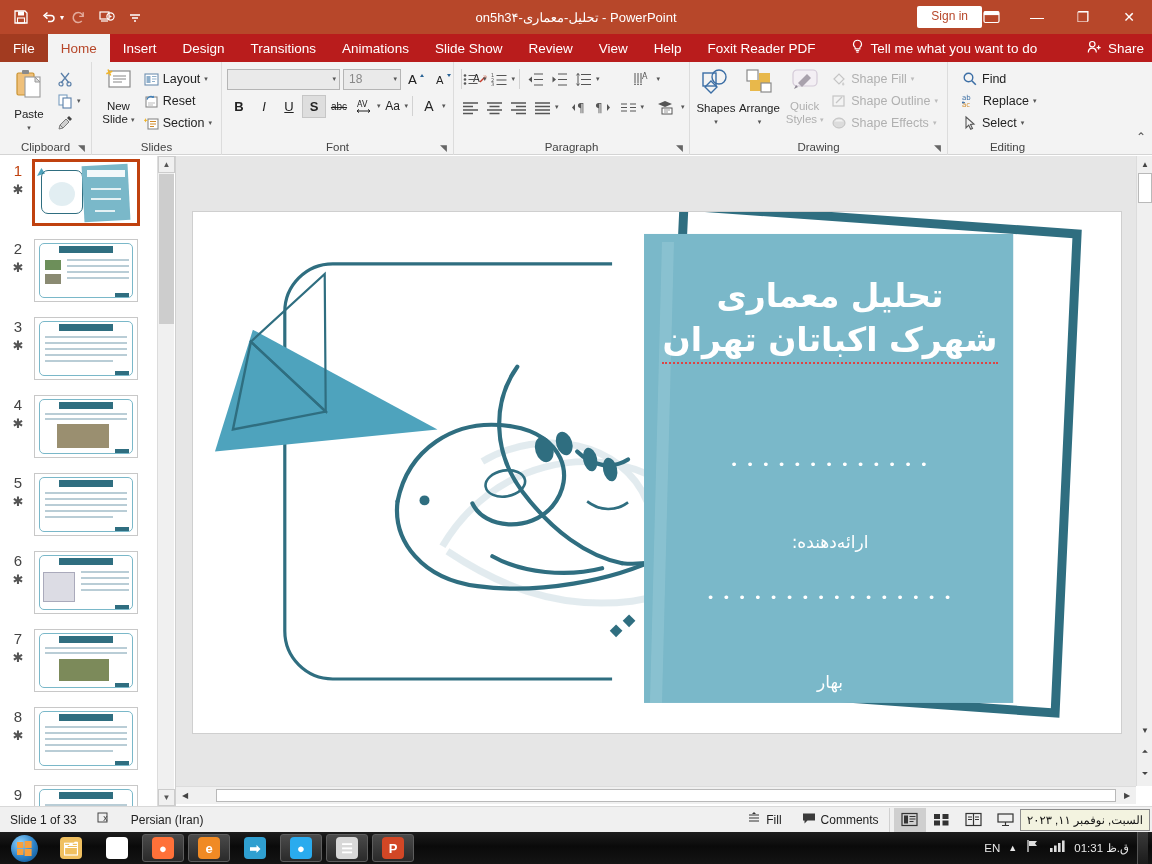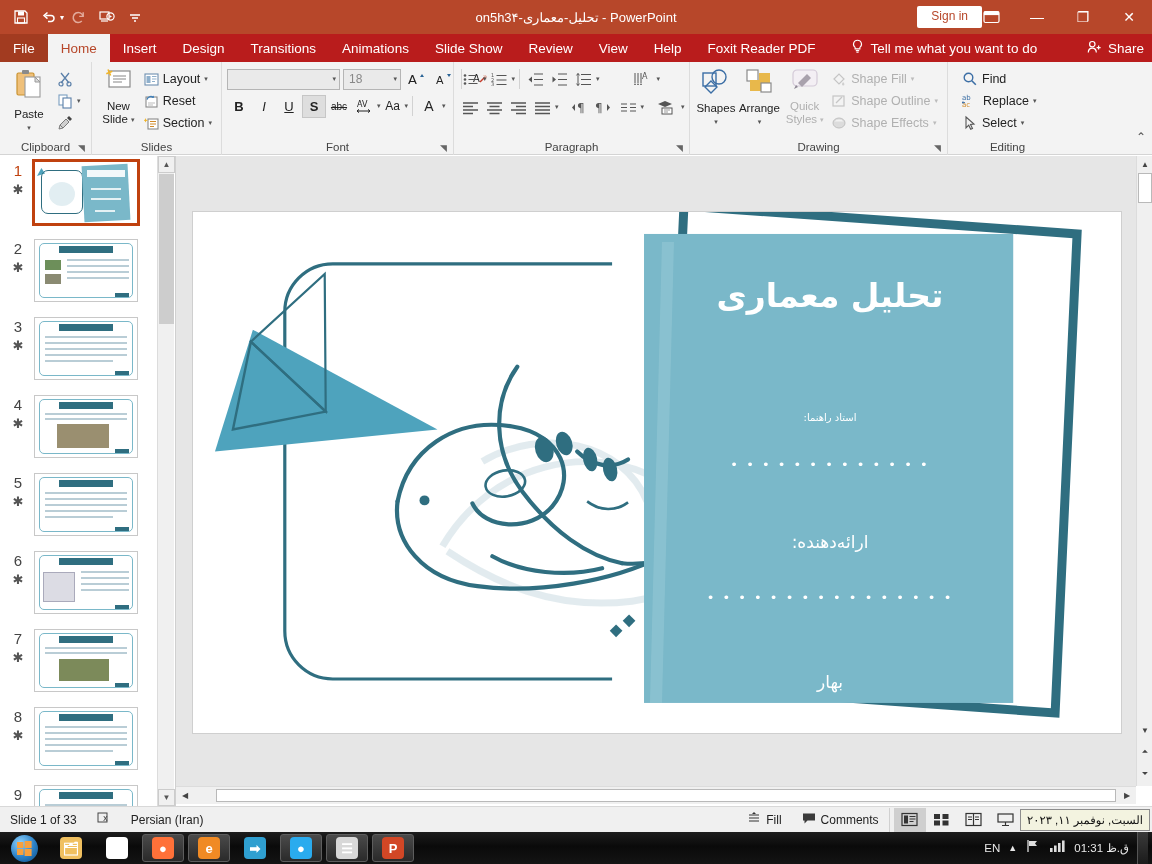--- a/index.html
+++ b/index.html
@@ -889,23 +889,23 @@
         <polygon points="460,2 882,28 866,480 437,466" fill="none" stroke="#2f6e80" stroke-width="0"></polygon>
         <path d="M492 -6 L886 22 L864 502 L470 474 Z" fill="none" stroke="#2f6e80" stroke-width="9"></path>
 
         <rect x="452" y="22" width="370" height="470" fill="#7ab8c9"></rect>
 
         <path d="M470 30 L482 30 L470 492 L458 492 Z" fill="#8fc4d2" opacity="0.75"></path>
       </svg>
 
       <div class="title-fa" style="left:452px; top:62px; width:370px; font-size:33px; line-height:44px;">
         <div>تحلیل معماری</div>
-      </div>
-
-      <div class="title-fa" style="left:452px; top:200px; width:370px; font-size:10px; font-weight:normal;">استاد راهنما:</div>
+        <div style="border-bottom:2px dotted #d44; display:inline-block;">شهرک اکباتان تهران</div>
+      </div>
+
       <div class="title-fa" style="left:452px; top:245px; width:370px; font-size:13px; font-weight:normal; letter-spacing:2px;">• • • • • • • • • • • • •</div>
 
       <div class="title-fa" style="left:452px; top:320px; width:370px; font-size:17px; font-weight:normal;">ارائه‌دهنده:</div>
       <div class="title-fa" style="left:452px; top:378px; width:370px; font-size:13px; font-weight:normal; letter-spacing:2px;">• • • • • • • • • • • • • • • •</div>
 
       <div class="title-fa" style="left:452px; top:460px; width:370px; font-size:17px; font-weight:normal;">بهار</div>
     </div>
   </div>
 
   <div class="vscroll">

